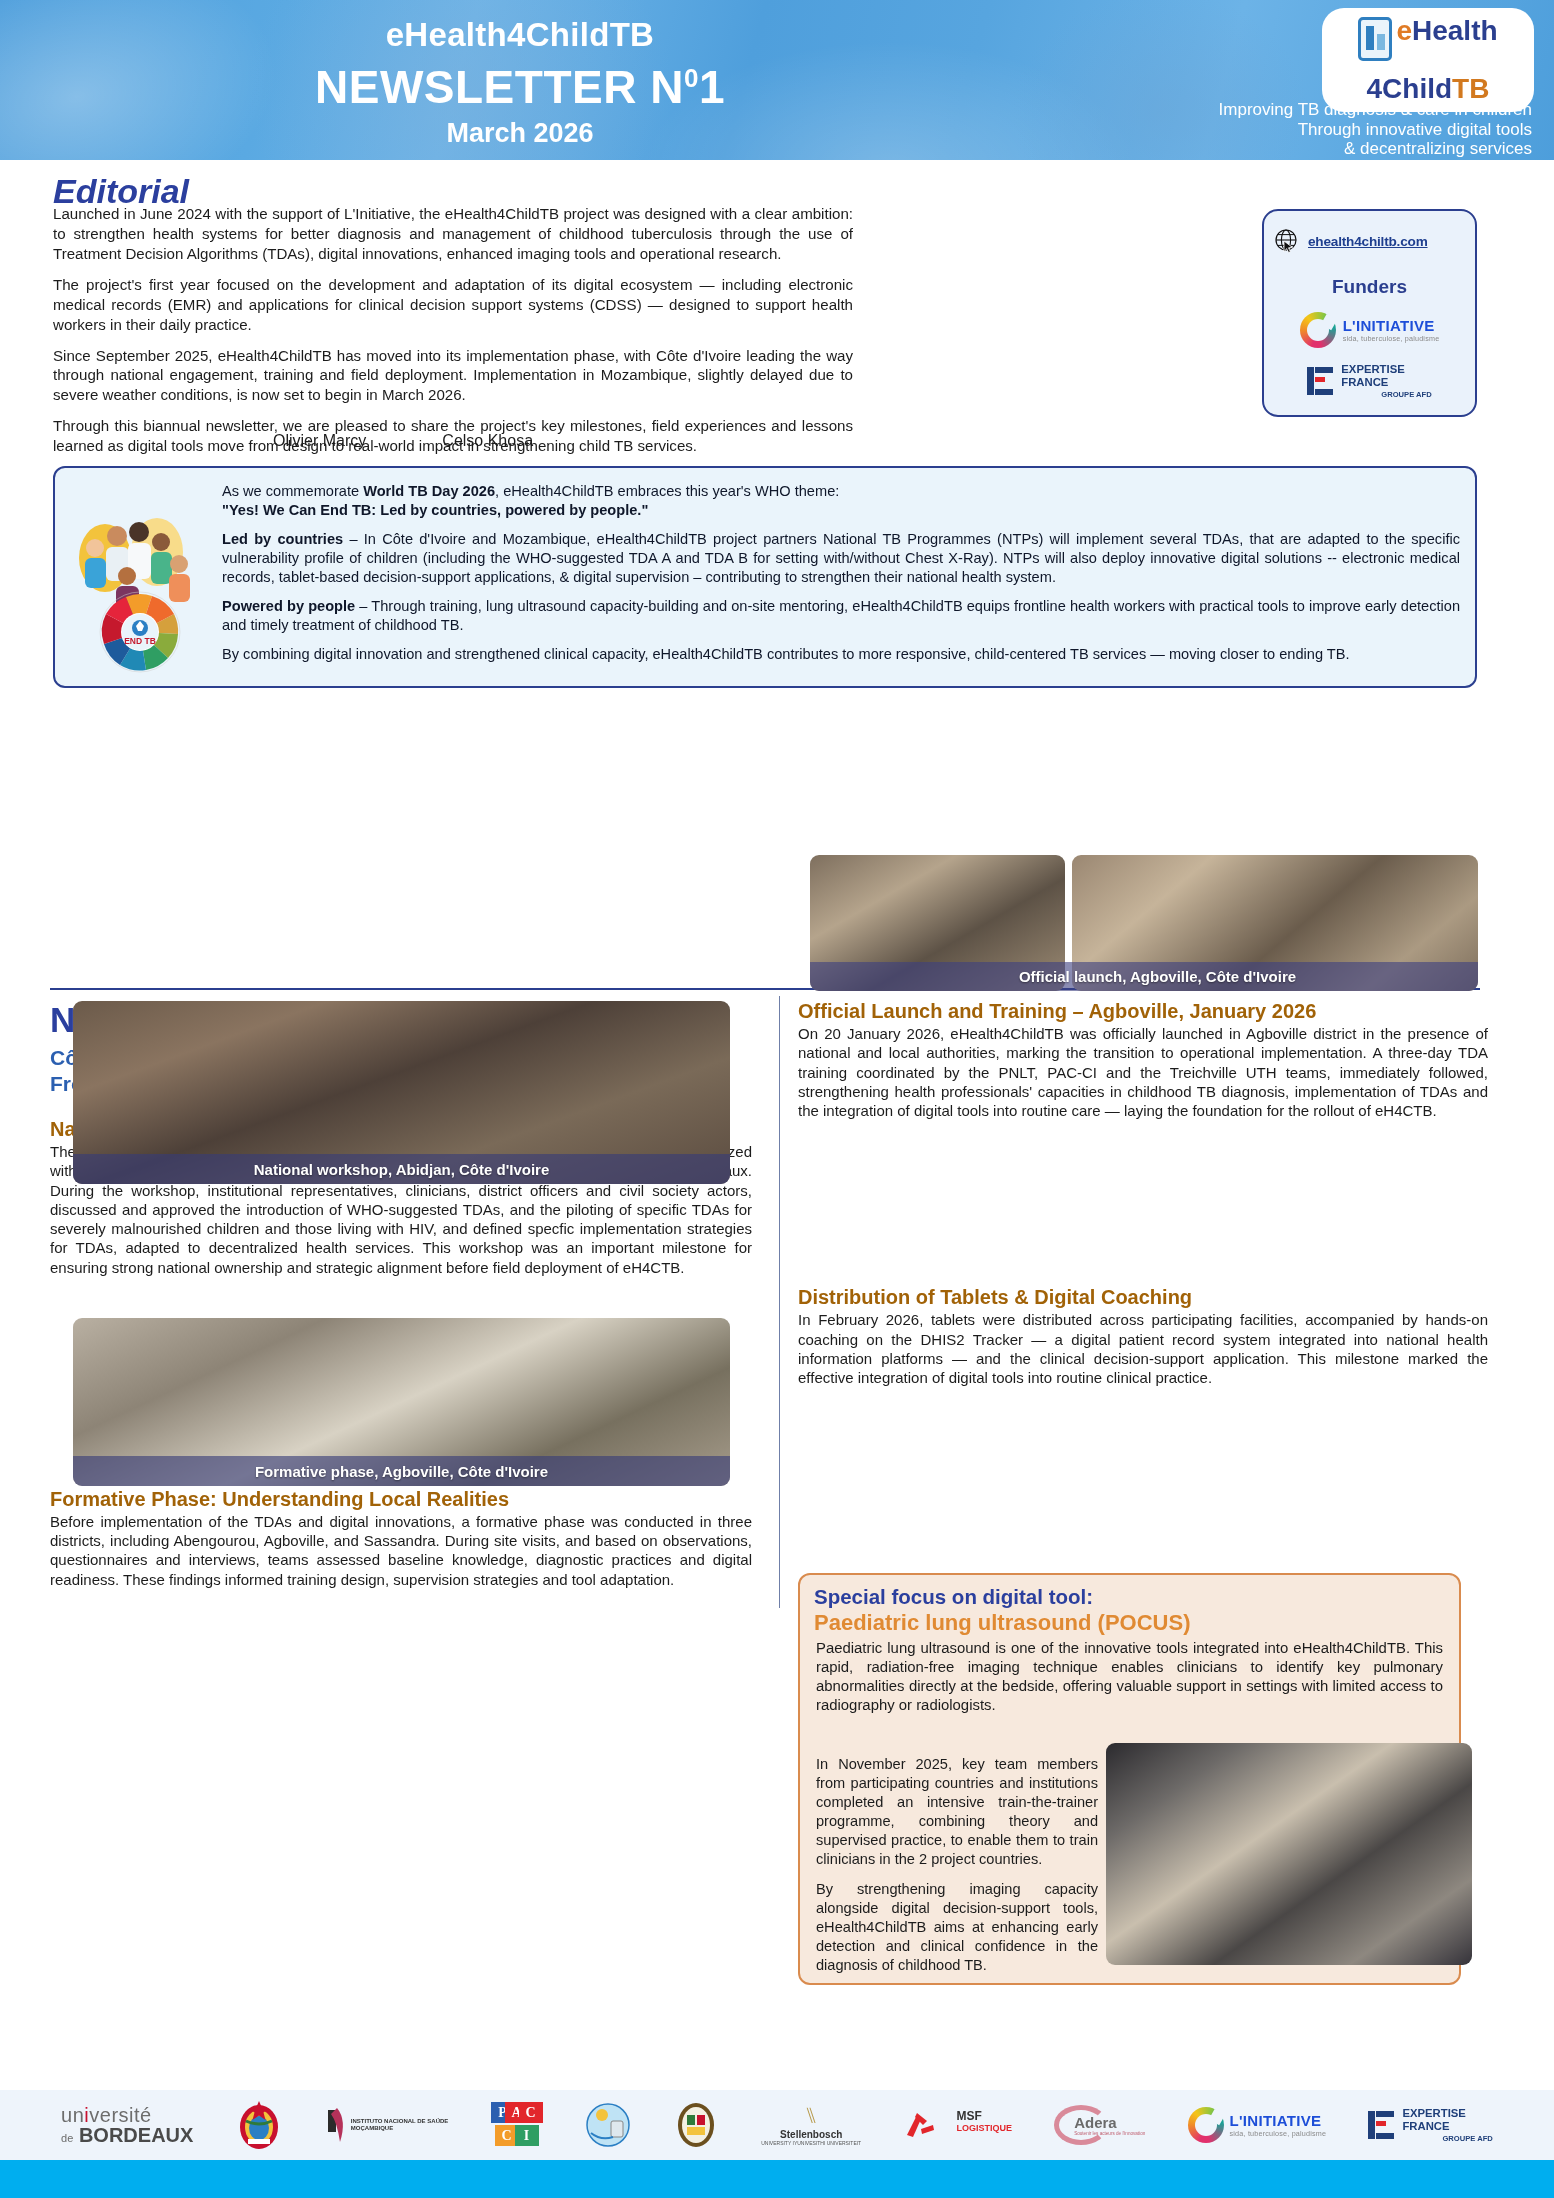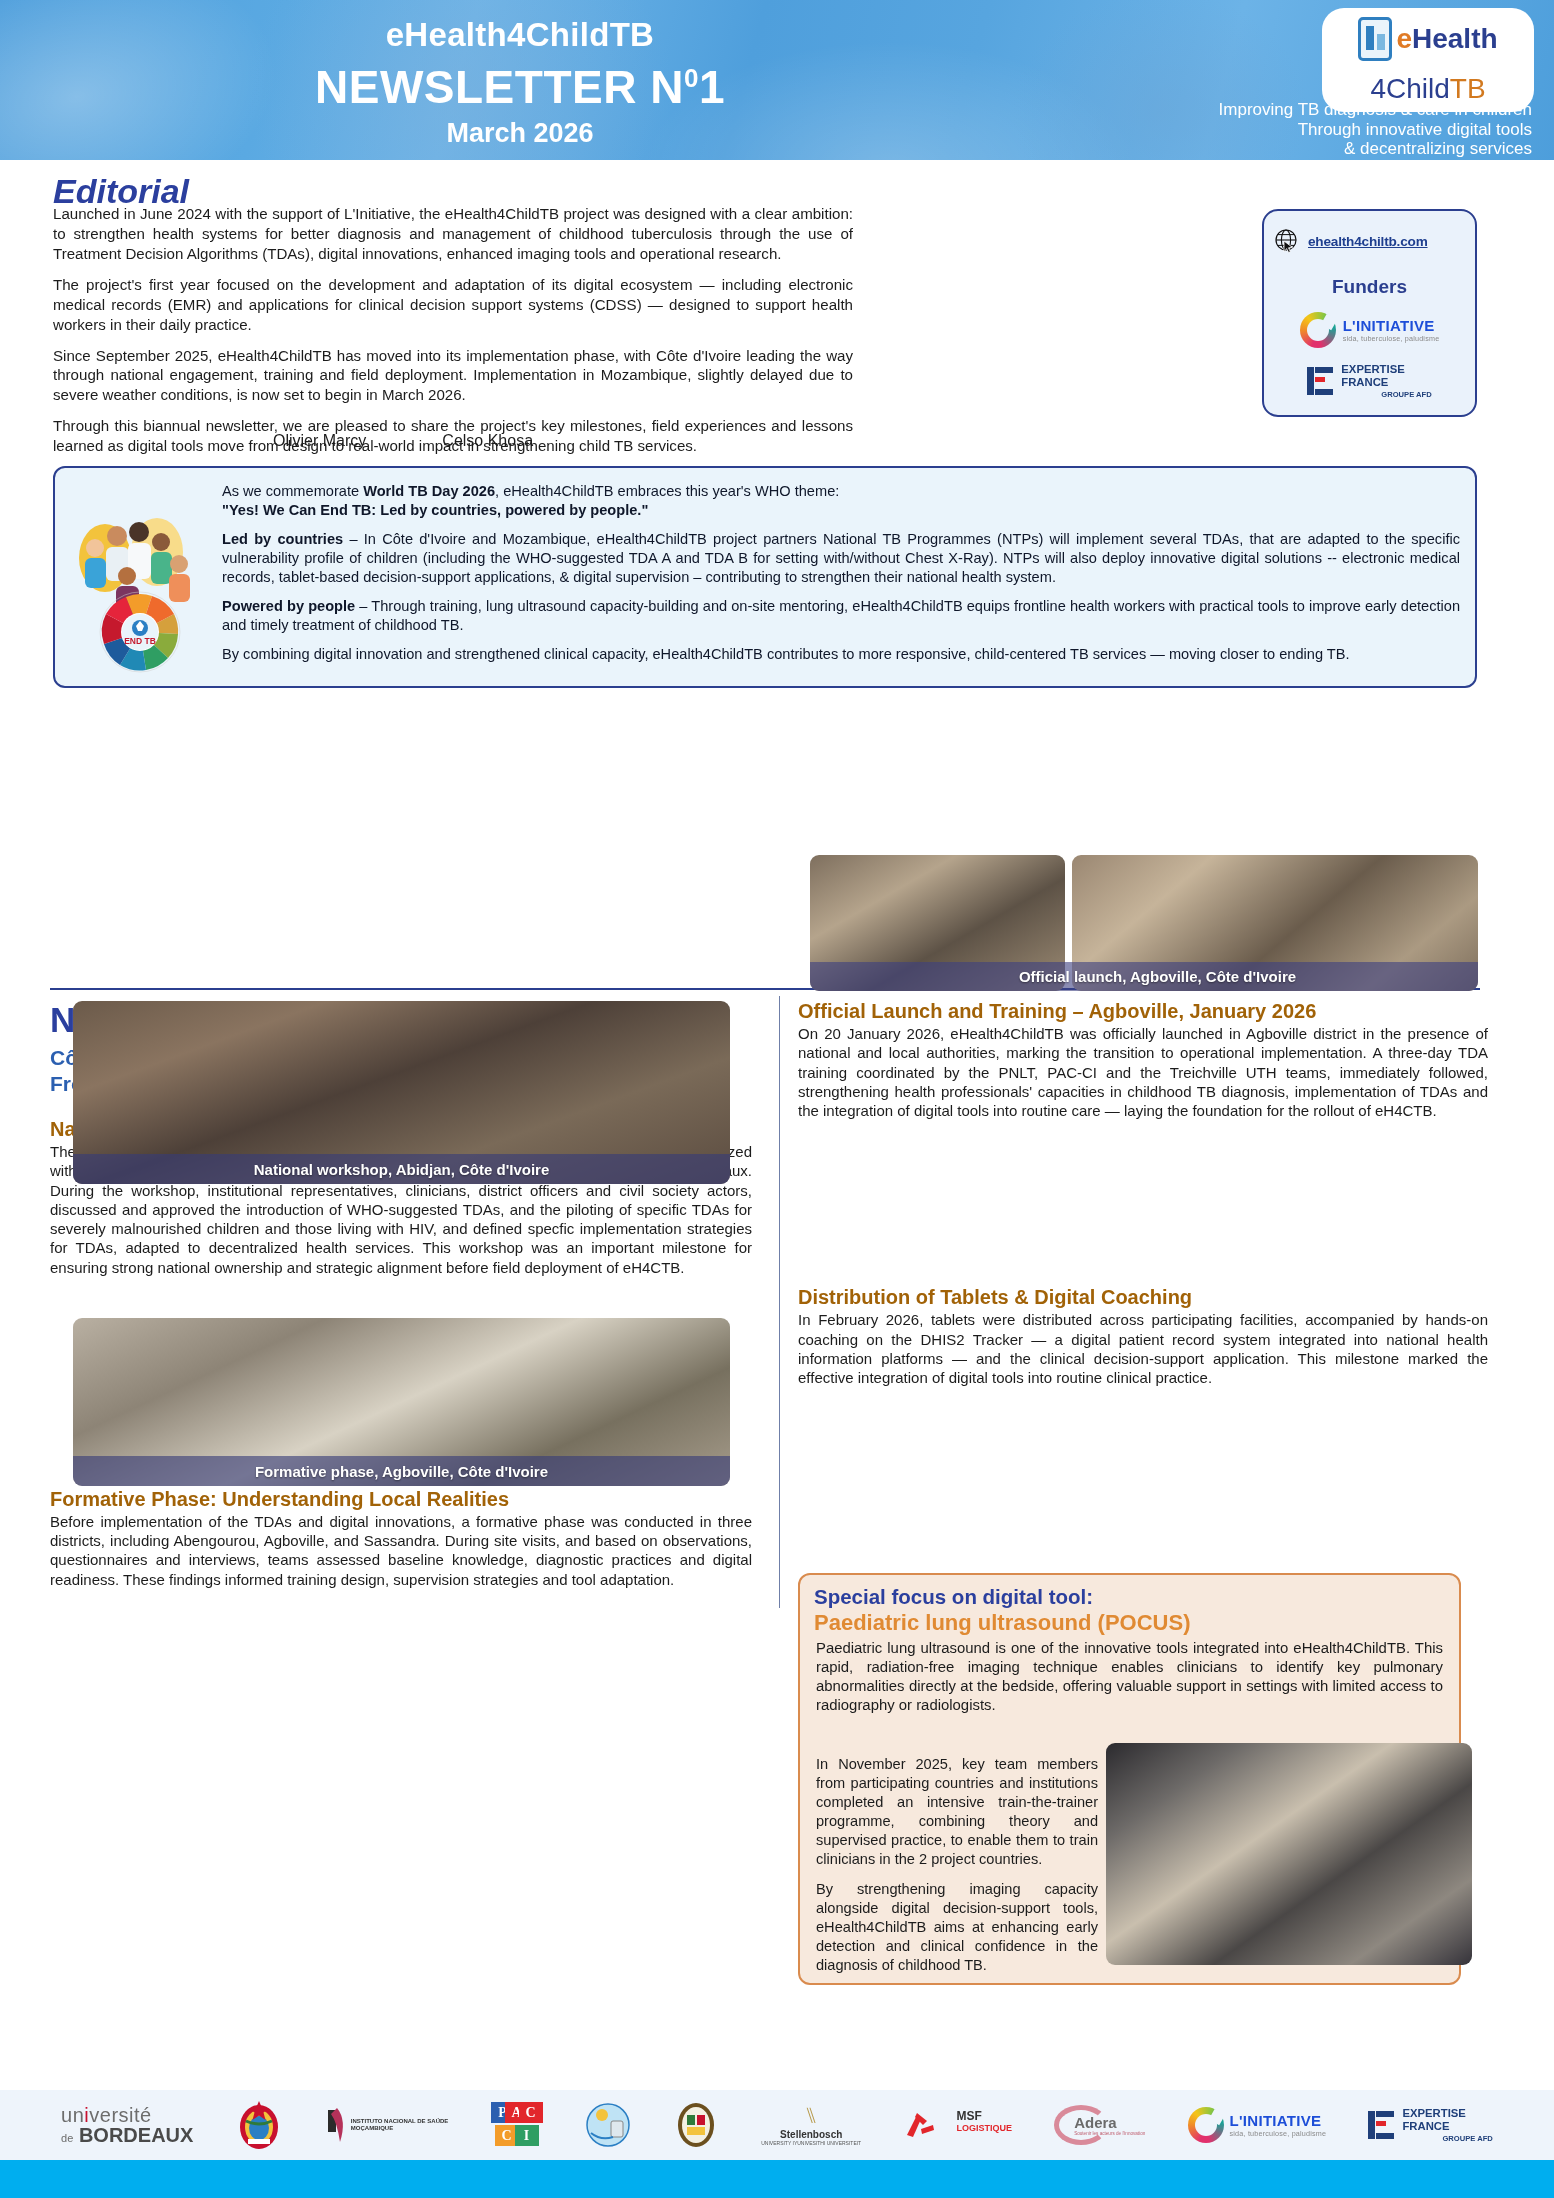--- a/index.html
+++ b/index.html
@@ -62,37 +62,37 @@
     font-size: 27px; font-weight: bold;
   }
   .hdr-logo {
     position: absolute; right: 20px; top: 8px;
     width: 212px; height: 104px;
     background: #ffffff;
     border-radius: 22px;
     display: flex; align-items: center; justify-content: center;
   }
   .logo-inner { display: flex; flex-direction: column; align-items: center; line-height: 1; }
-  .logo-row1 { display: flex; align-items: center; gap: 4px; }
+  .logo-row1 { display: flex; gap: 4px; }
   .logo-tablet {
     width: 34px; height: 44px;
     border: 3px solid #2f7fc0; border-radius: 5px;
     background: #eaf4fb; position: relative;
   }
   .logo-tablet::before {
     content: ""; position: absolute; left: 5px; top: 6px;
     width: 8px; height: 24px; background: #2f7fc0;
   }
   .logo-tablet::after {
     content: ""; position: absolute; left: 16px; top: 14px;
     width: 8px; height: 16px; background: #7bb8e0;
   }
   .logo-ehealth { font-size: 28px; font-weight: bold; color: #2b3f8f; }
   .logo-ehealth .e { color: #e07b26; }
-  .logo-row2 { font-size: 28px; font-weight: normal; color: #2b3f8f; margin-top: 14px; }
+  .logo-row2 { font-size: 28px; font-weight: bold; color: #2b3f8f; margin-top: 14px; }
   .logo-row2 .tb { color: #d2791f; }
   .hdr-tagline {
     position: absolute; right: 22px; top: 100px;
     width: 520px; text-align: right;
     color: #ffffff; font-size: 17px; line-height: 1.15;
   }
 
   
   .editorial-title {
     position: absolute; left: 53px; top: 172px;

